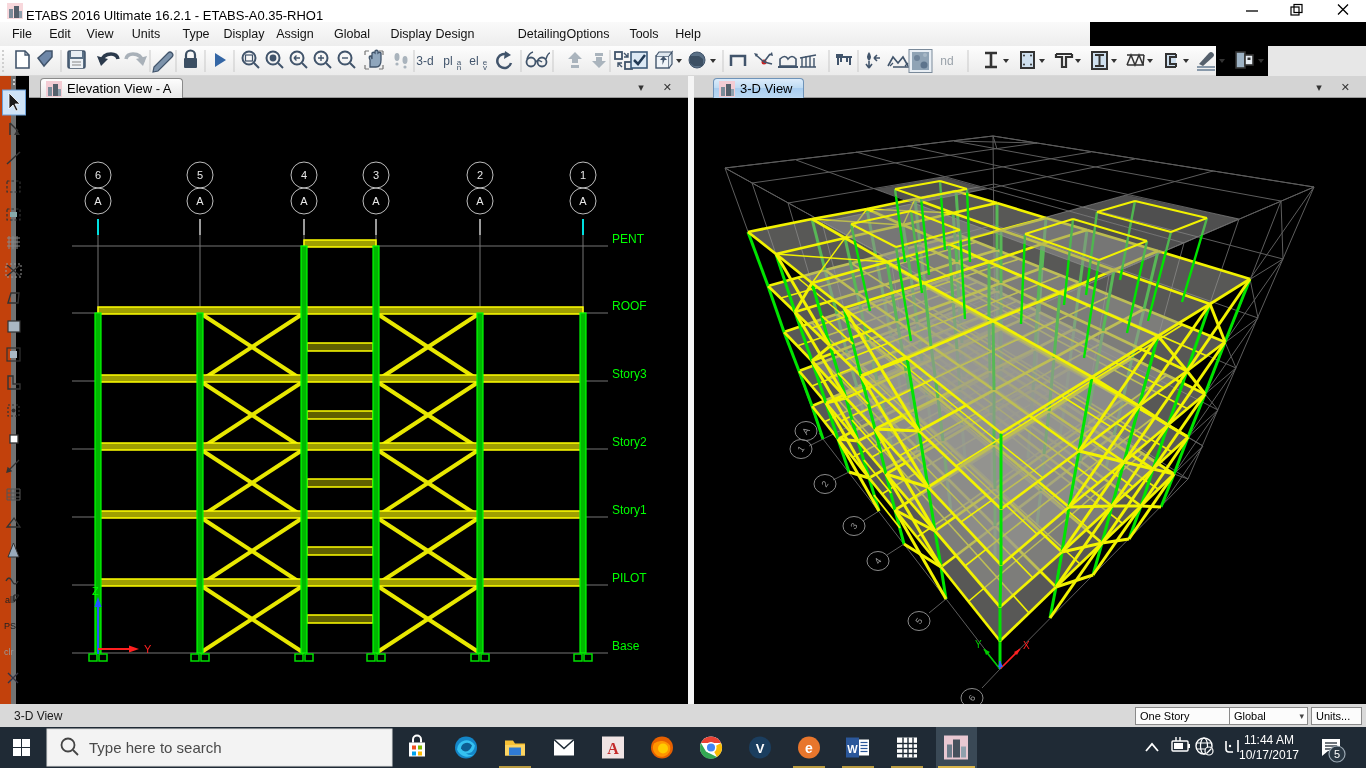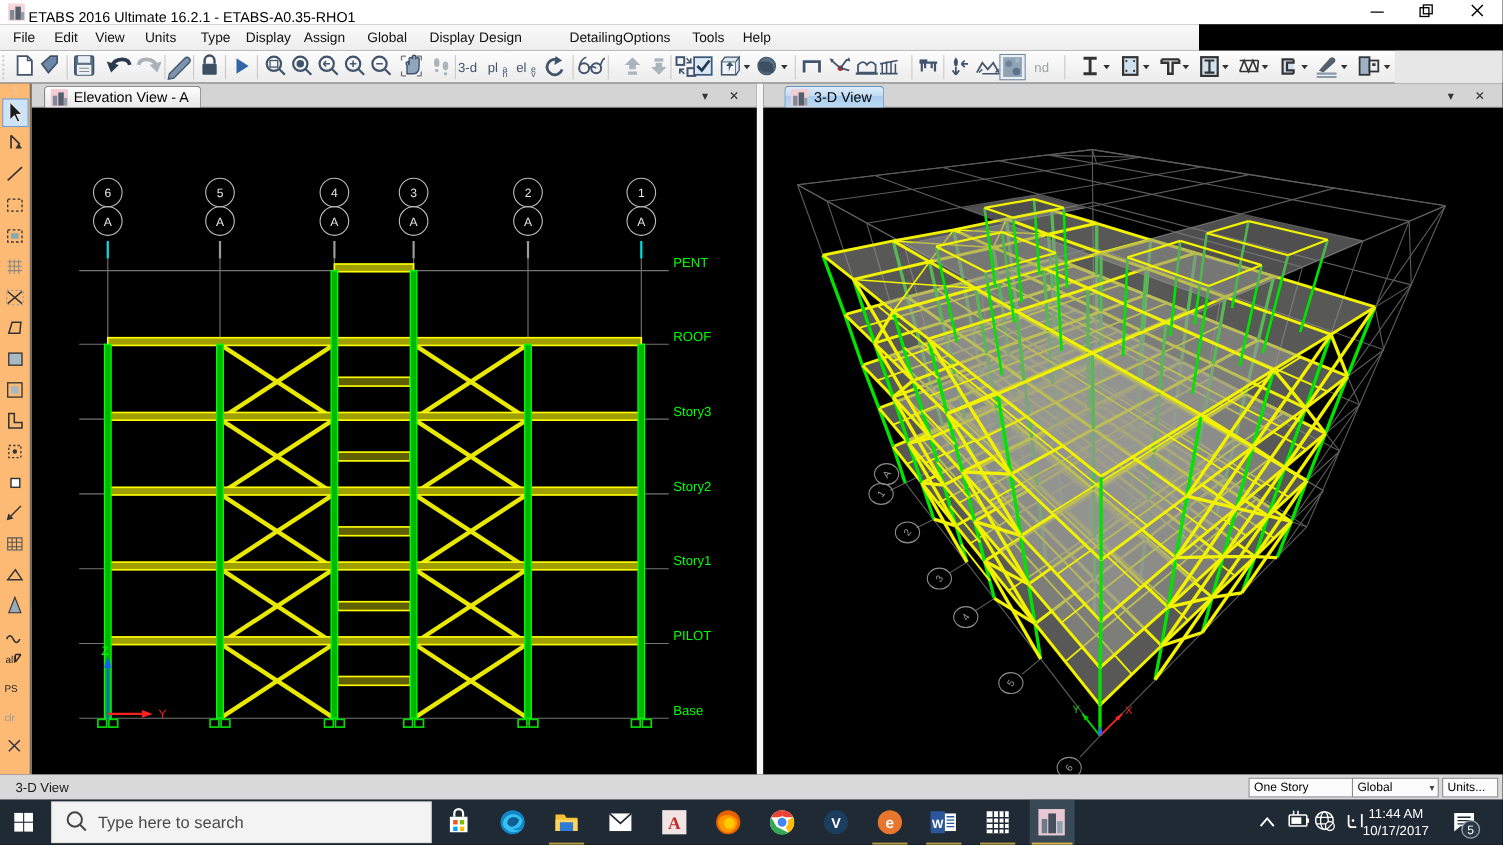--- a/index.html
+++ b/index.html
@@ -1,21 +1,21 @@
 <!DOCTYPE html>
 <html><head><meta charset="utf-8"><style>
 *{margin:0;padding:0;box-sizing:border-box}
 html,body{width:1366px;height:768px;overflow:hidden;font-family:"Liberation Sans",sans-serif;background:#000}
 .abs{position:absolute}
 #titlebar{position:absolute;left:0;top:0;width:1366px;height:22px;background:#fff;color:#000}
 #titlebar .t{position:absolute;left:26px;top:8px;font-size:13px}
 #menubar{position:absolute;left:0;top:22px;width:1090px;height:24px;background:linear-gradient(#fafafa,#ededed);color:#111}
 #menubar span{position:absolute;top:5px;font-size:12.5px;transform:translateX(-50%)}
-#toolbar{position:absolute;left:0;top:46px;width:1366px;height:30px;background:linear-gradient(#fdfdfd,#ebebeb);border-bottom:1px solid #d8d8d8}
-#lefttools{position:absolute;left:0;top:76px;width:29px;height:628px;background:#fdba74;border-right:2px solid #737373}
+#toolbar{position:absolute;left:0;top:46px;width:1216px;height:30px;background:linear-gradient(#fdfdfd,#ebebeb);border-bottom:1px solid #d8d8d8}
+#lefttools{position:absolute;left:0;top:76px;width:16px;height:628px;background:#c2410c;border-right:5px solid #737373}
 #lpanel{position:absolute;left:29px;top:76px;width:659px;height:476px}
 #rpanel{position:absolute;left:694px;top:76px;width:672px;height:628px}
 .tabbar{position:absolute;left:0;top:0;right:0;height:22px;background:#d4d4d4;border-bottom:1px solid #9a9a9a}
 .view{position:absolute;left:0;top:22px;right:0;bottom:0;background:#000}
 #splitter{position:absolute;left:688px;top:76px;width:6px;height:628px;background:#f5f5f5}
 .tab{position:absolute;left:11px;top:2px;height:20px;border:1px solid #8a8a8a;border-bottom:none;border-radius:4px 4px 0 0;background:linear-gradient(#fdfdfd,#e8e8e8);font-size:13px;padding:2px 10px 0 26px;color:#000}
 .tab.active{background:linear-gradient(#dcecfb 0%,#c0dcf3 45%,#a8cdf0 46%,#bcd9f2 100%);border-color:#6e93b8}
 .tabbtns{position:absolute;right:8px;top:5px;font-size:11px;color:#333;letter-spacing:8px}
 #statusbar{position:absolute;left:0;top:704px;width:1366px;height:23px;background:#d9d9d9;font-size:12px;color:#1a1a1a}
 #taskbar{position:absolute;left:0;top:727px;width:1366px;height:41px;background:#1f2a35}

